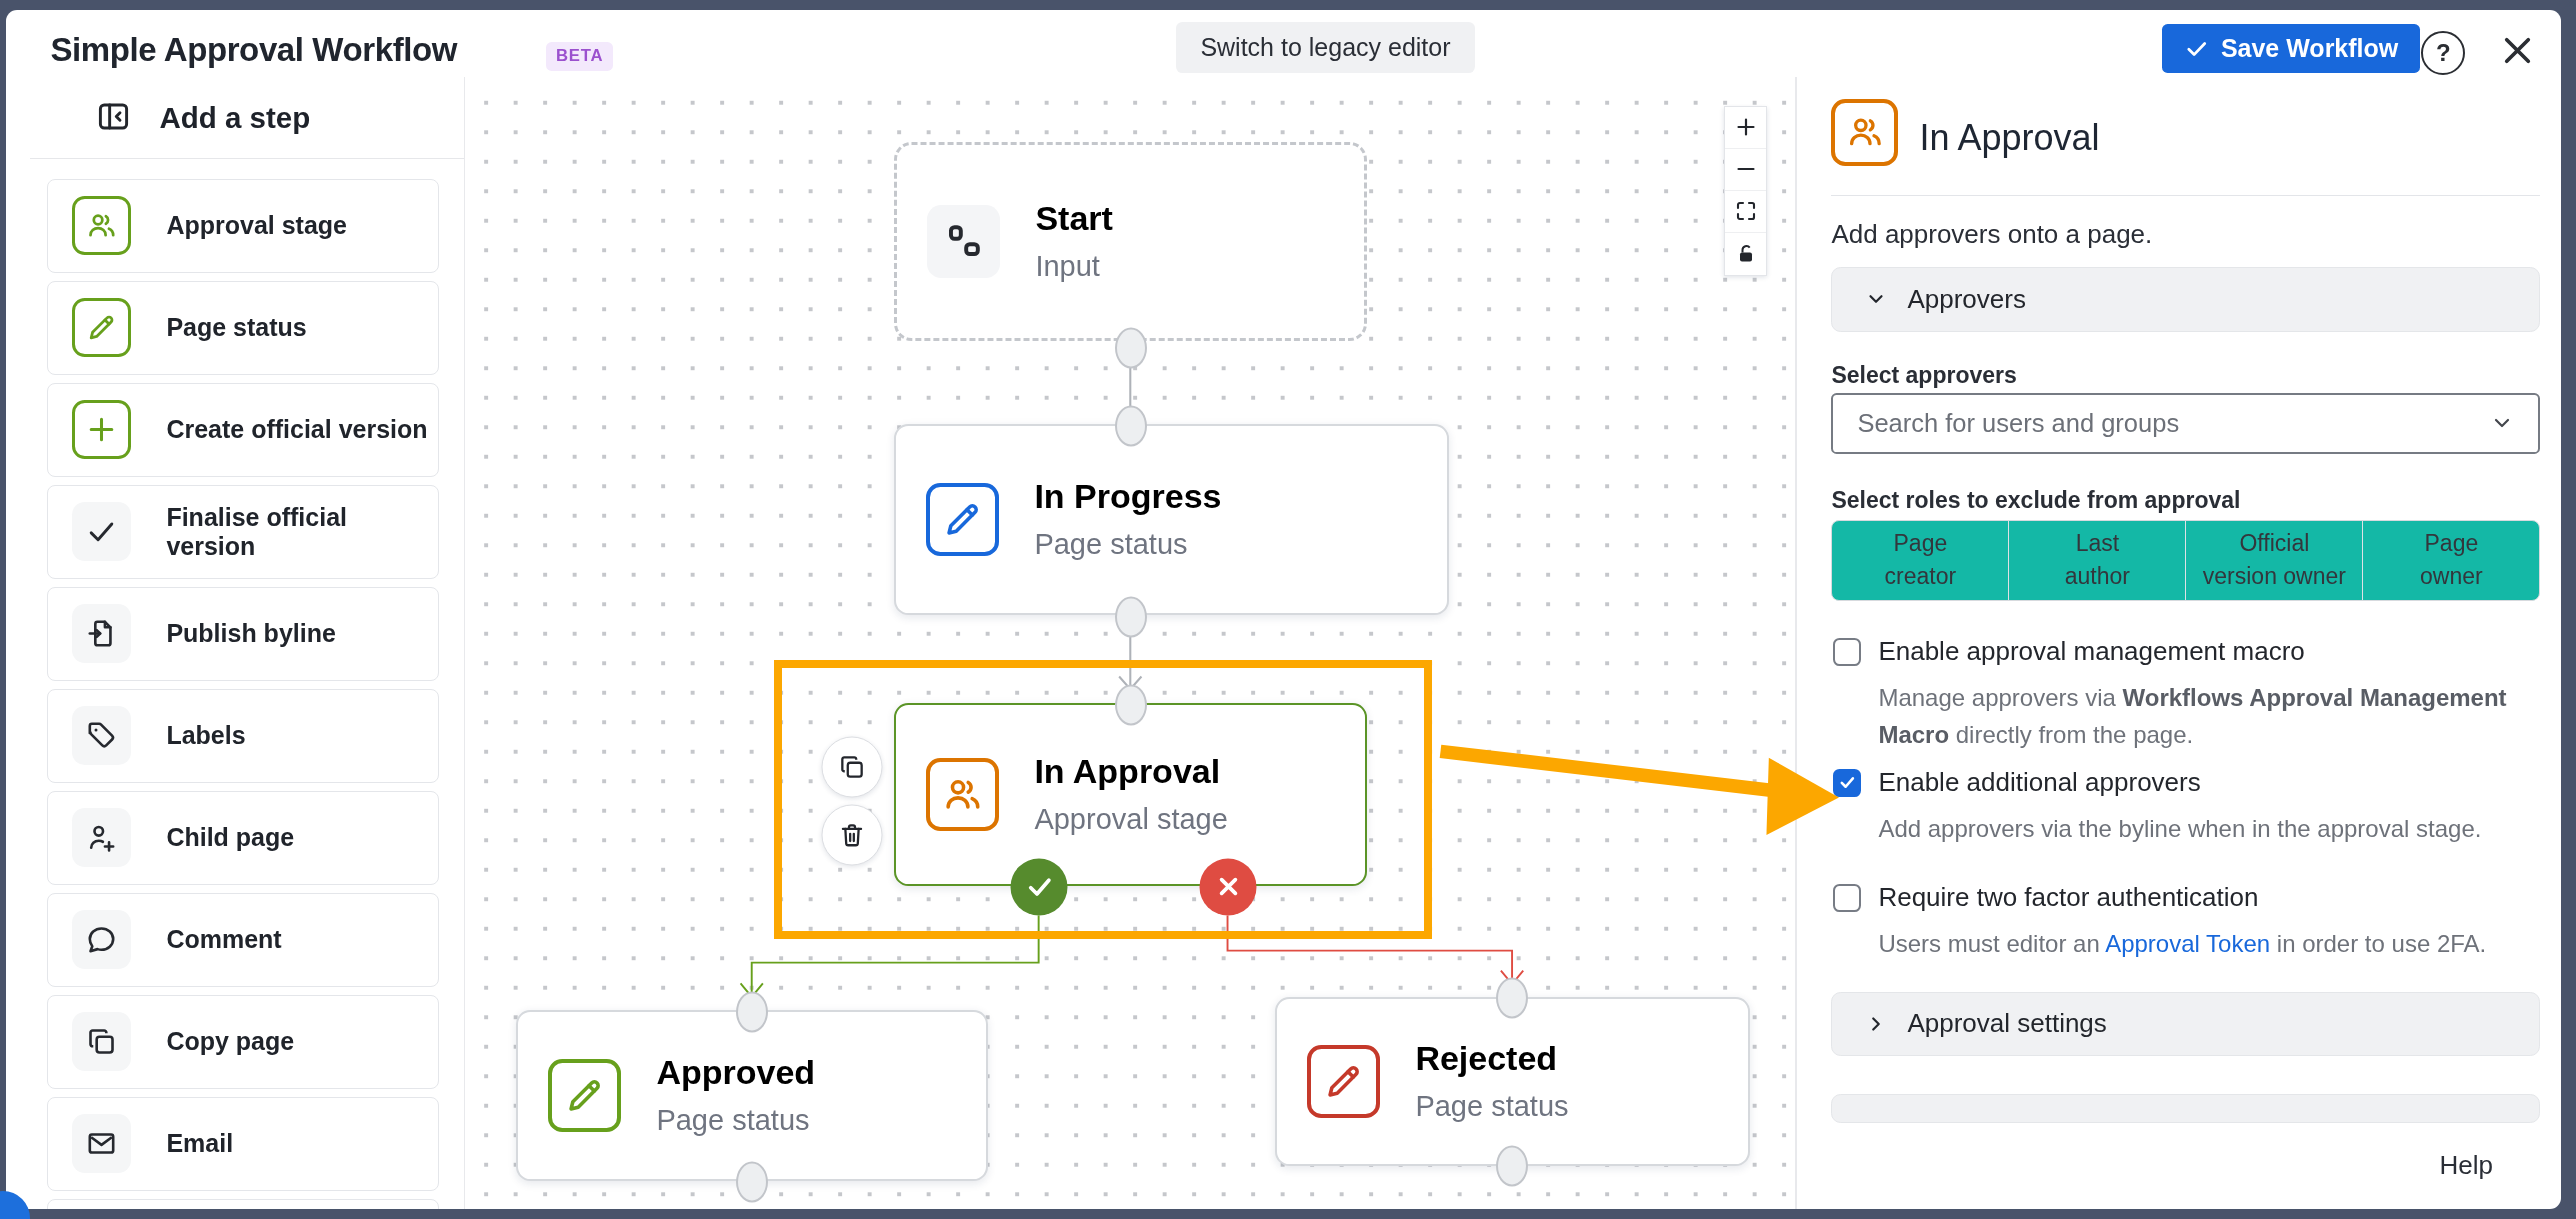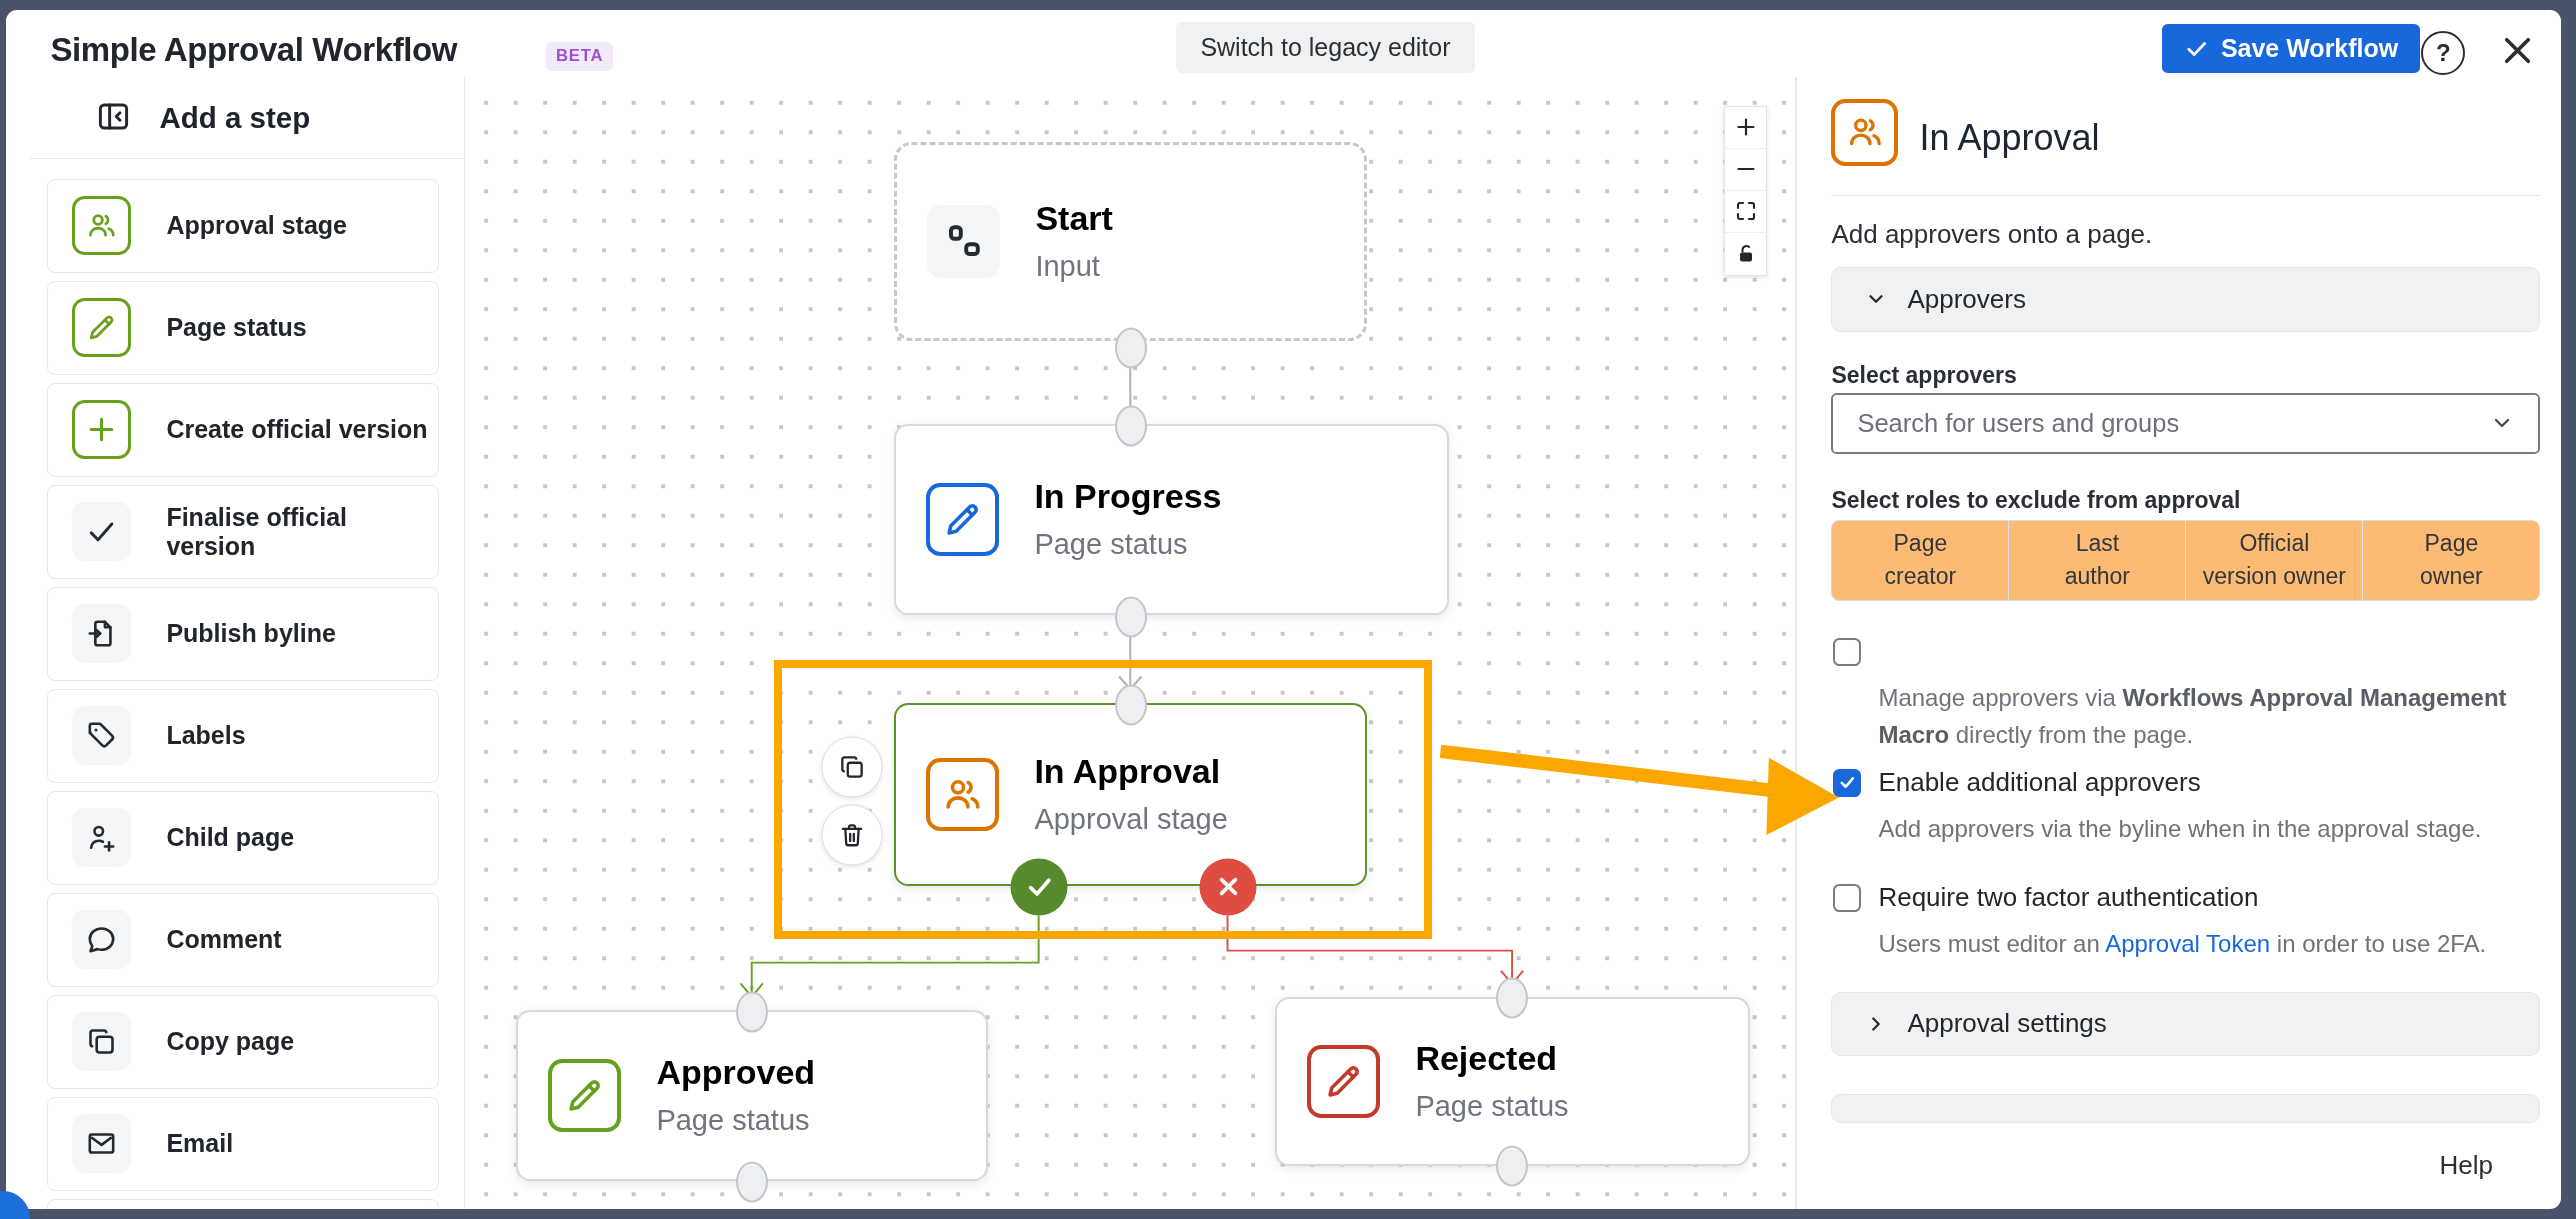--- a/index.html
+++ b/index.html
@@ -77,21 +77,21 @@
   .collapsible{position:absolute;left:1825px;width:709px;background:#F0F1F3;border:0.8px solid #E4E6E9;
         border-radius:9.6px;display:flex;align-items:center;gap:20px;padding-left:33px;box-sizing:border-box;
         font-size:26px;font-weight:400;color:#23262C;}
   .collapsible svg{width:22px;height:22px;color:#23262C;}
   .fld-label{position:absolute;left:1825px;font-size:23px;font-weight:700;color:#2A2E36;}
   .select{position:absolute;left:1825px;top:383px;width:709px;height:61px;border:2px solid #767B83;border-radius:5.6px;
         background:#fff;display:flex;align-items:center;box-sizing:border-box;padding:0 24px;}
   .select .ph{font-size:25.5px;color:#6C7078;flex:1;}
   .select svg{width:24px;height:24px;color:#44474D;}
   .seg-group{position:absolute;left:1825px;top:510px;width:709px;height:81px;border:1.6px solid #D7DADE;border-radius:8px;
-        display:flex;box-sizing:border-box;background:#fdba74;}
+        display:flex;box-sizing:border-box;background:#14b8a6;}
   .seg{flex:1;display:flex;align-items:center;justify-content:center;text-align:center;font-size:23px;color:#33363C;
         border-right:1.6px solid #DFE1E5;white-space:pre-line;line-height:1.45;}
   .seg:last-child{border-right:none;}
   .cb-row{position:absolute;left:1827px;width:717px;}
   .cb{position:absolute;left:0;top:0;width:28px;height:28px;border:2.8px solid #777C85;border-radius:6.4px;
         box-sizing:border-box;display:flex;align-items:center;justify-content:center;background:#fff;color:#fff;}
   .cb svg{width:18.3px;height:18.3px;display:none;}
   .cb.checked{background:#1868DB;border-color:#1868DB;}
   .cb.checked svg{display:block;}
   .cb-label{position:absolute;left:45px;top:-1.6px;font-size:26px;color:#23262C;}
@@ -434,20 +434,21 @@
     <div class="seg">Official
 version owner</div>
     <div class="seg">Page
 owner</div>
   </div>
 
   <div class="cb-row" style="top:628px;height:120px">
     <div class="cb">
       
     </div>
+    <div class="cb-label">Enable approval management macro</div>
     <div class="cb-desc"><span>Manage approvers via </span><b>Workflows Approval Management Macro</b><span> directly from the page.</span></div>
   </div>
 
   <div class="cb-row" style="top:759px;height:96px">
     <div class="cb checked">
       <svg viewBox="0 0 24 24" fill="none" stroke="#fff" stroke-width="3.4" stroke-linecap="round" stroke-linejoin="round">
             <path d="M5 13l5 5L19.5 7"></path>
           </svg>
     </div>
     <div class="cb-label">Enable additional approvers</div>

